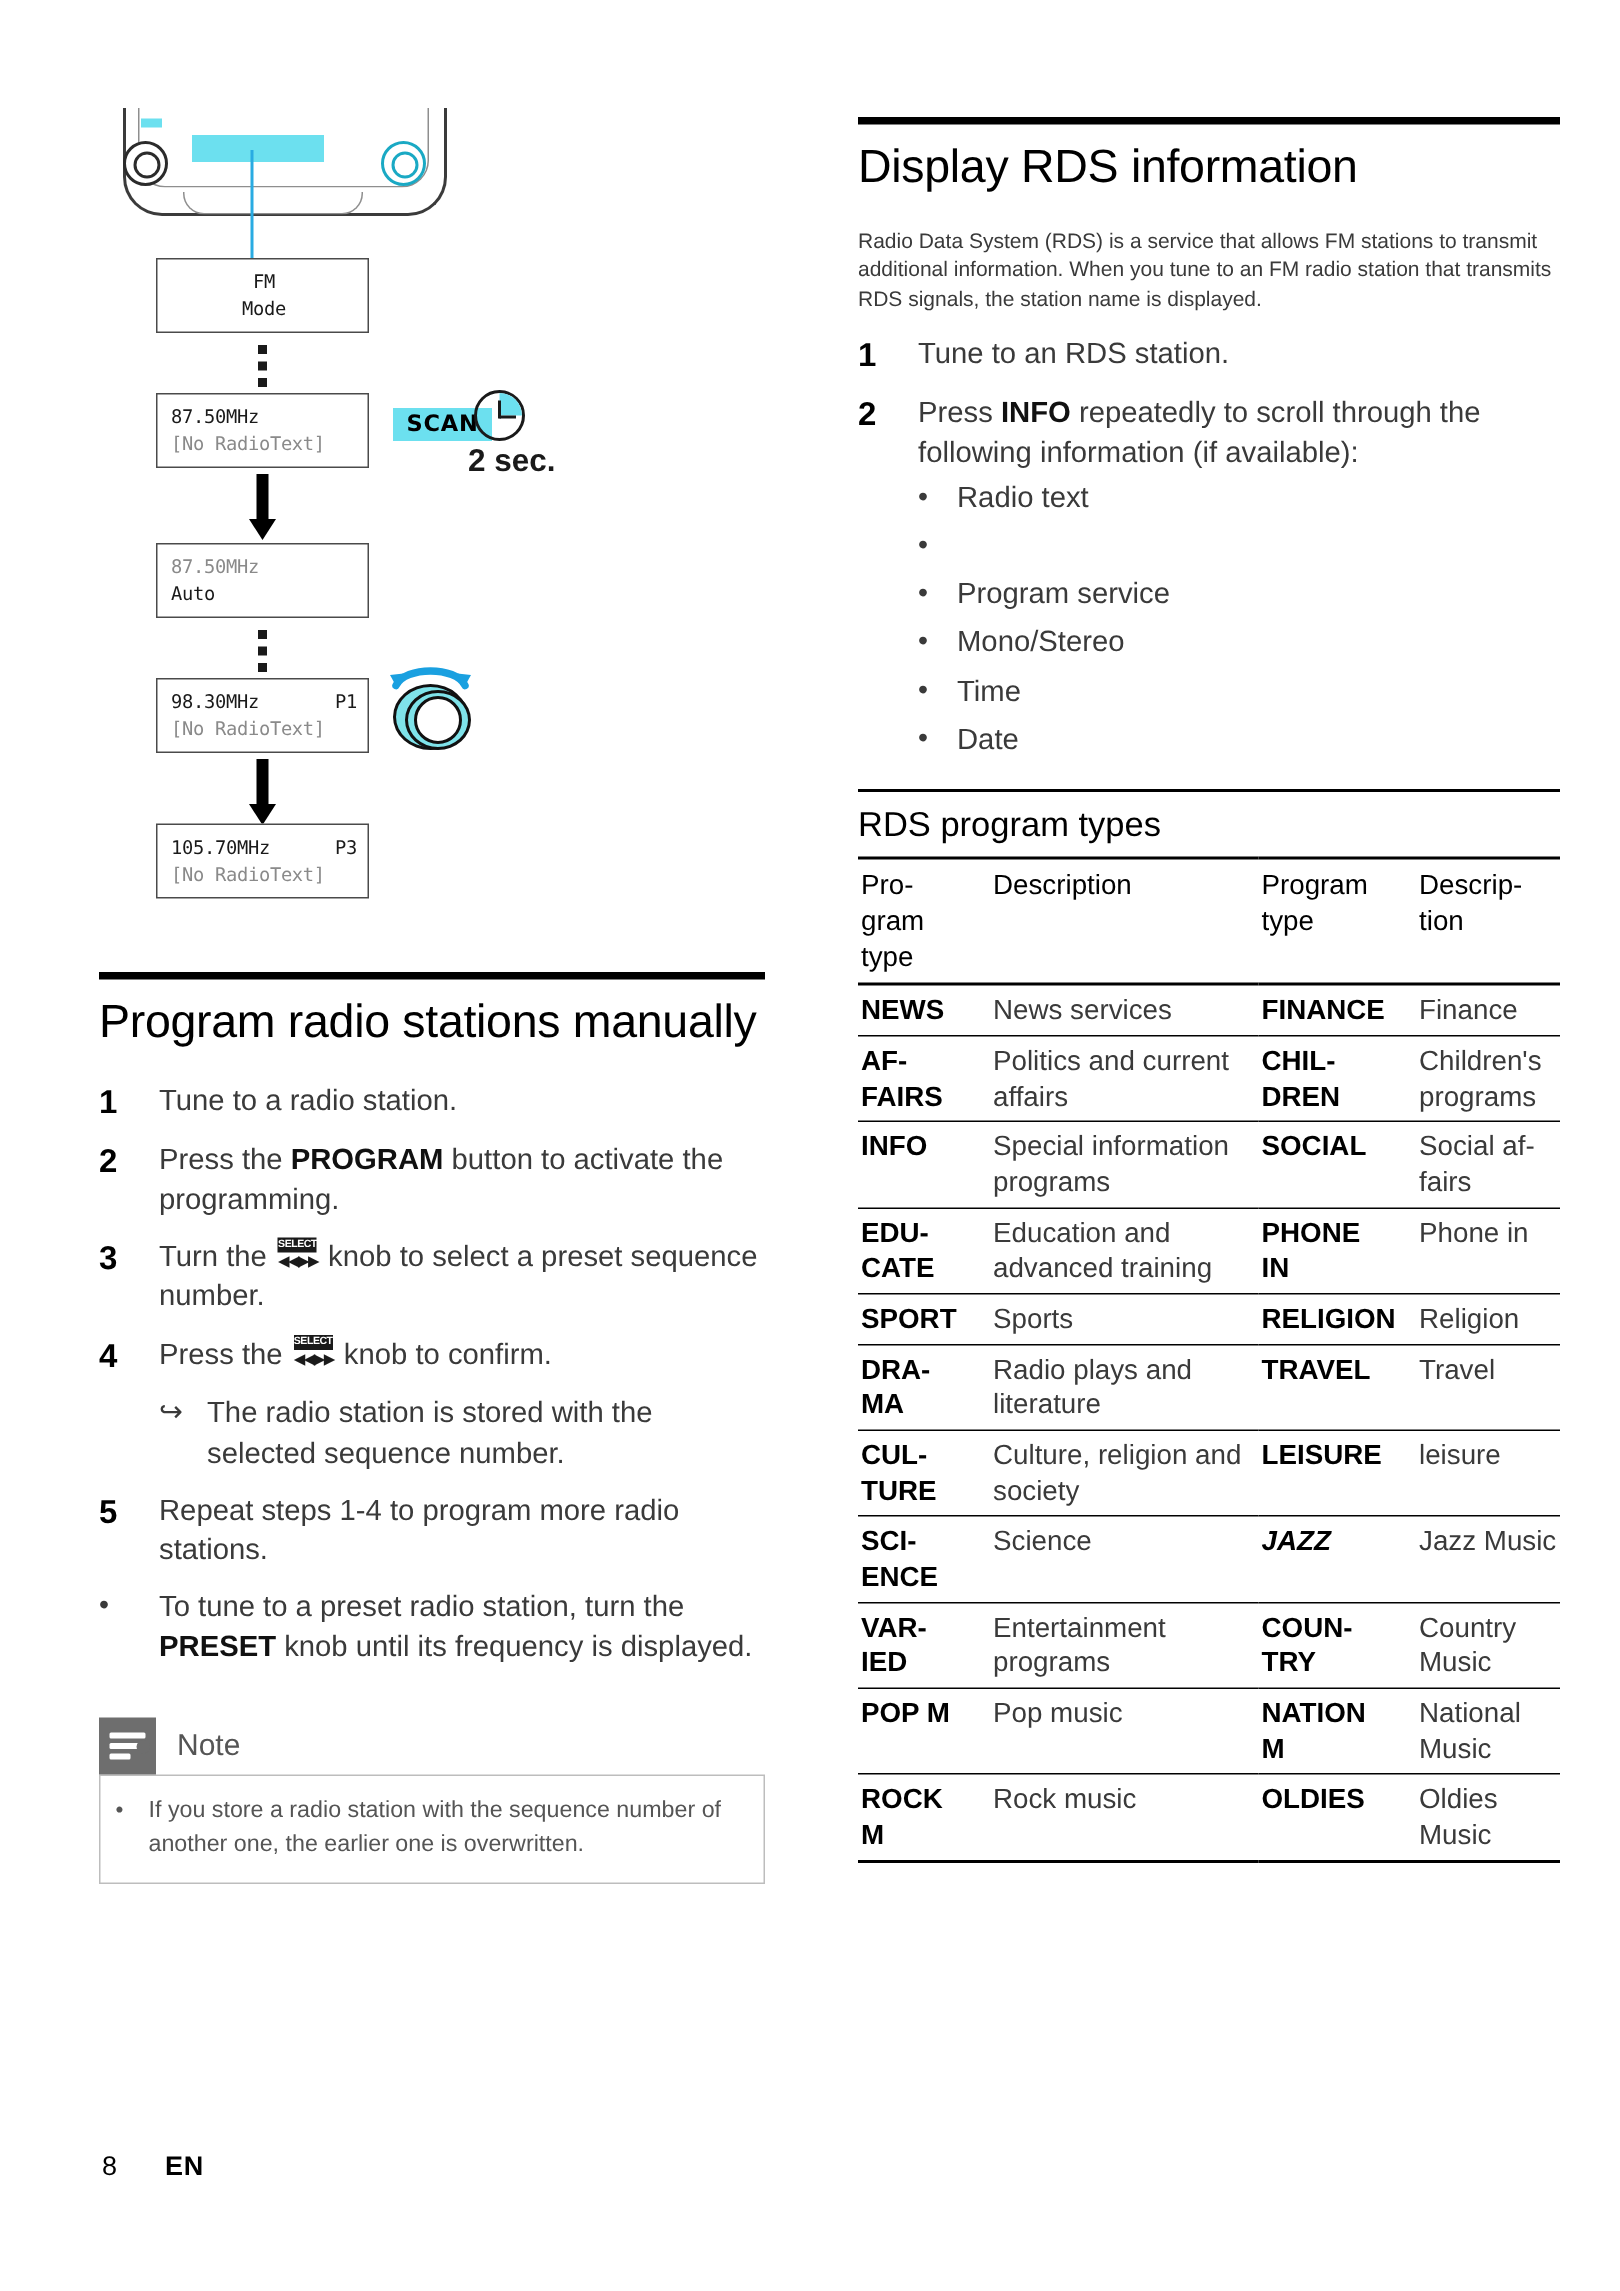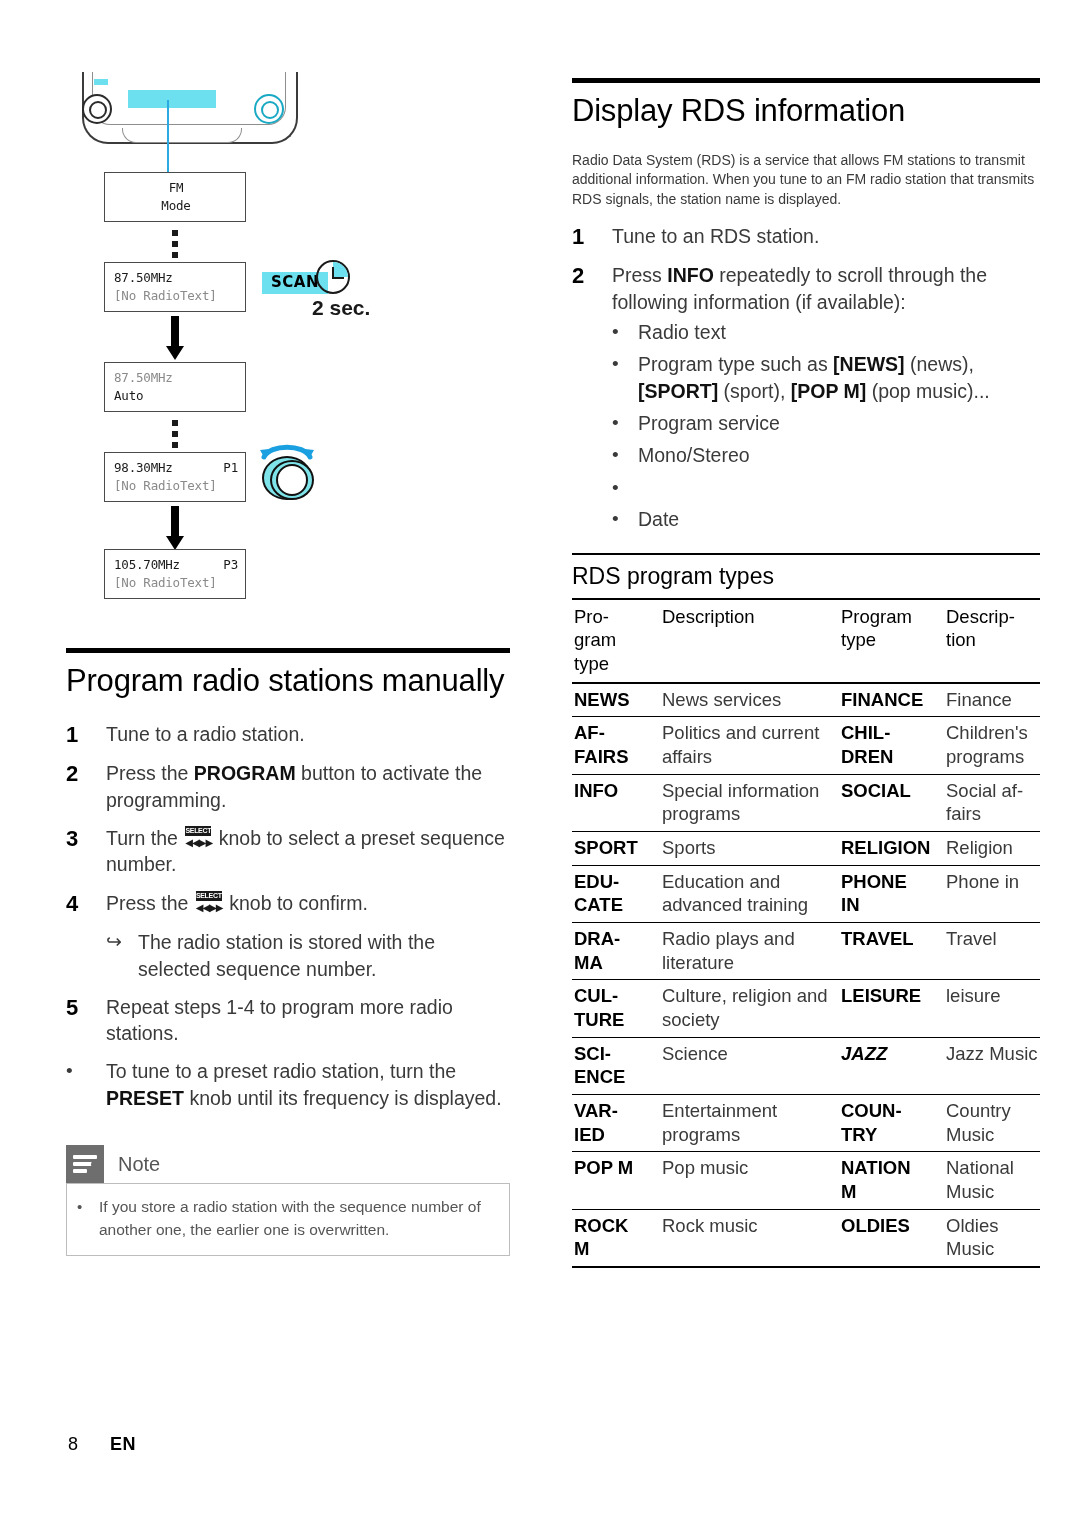--- a/index.html
+++ b/index.html
@@ -632,32 +632,32 @@
     </div>
   </div>
 
   <div id="rds-bullets">
       <div class="bullet">
         <div class="bullet-dot">•</div>
         <div class="bullet-text"><span>Radio text</span></div>
       </div>
       <div class="bullet">
         <div class="bullet-dot">•</div>
-        <div class="bullet-text"><span>Program type such as </span><b>[NEWS]</b><span> (news), </span><b>[SPORT]</b><span> (sport), </span><b>[POP M]</b><span> (pop music)...</span></div>
       </div>
       <div class="bullet">
         <div class="bullet-dot">•</div>
         <div class="bullet-text"><span>Program service</span></div>
       </div>
       <div class="bullet">
         <div class="bullet-dot">•</div>
         <div class="bullet-text"><span>Mono/Stereo</span></div>
       </div>
       <div class="bullet">
         <div class="bullet-dot">•</div>
+        <div class="bullet-text"><span>Time</span></div>
       </div>
       <div class="bullet">
         <div class="bullet-dot">•</div>
         <div class="bullet-text"><span>Date</span></div>
       </div>
     </div>
 
   <div style="margin-top:20px;">
     <div class="rule-thin"></div>
     <h2 class="sub-title">RDS program types</h2>
@@ -695,34 +695,34 @@
 DREN</td>
             <td class="desc" style="white-space: pre-line;">Children's programs</td>
           </tr>
           <tr>
             <td class="code" style="white-space: pre-line;">INFO</td>
             <td class="desc" style="white-space: pre-line;">Special information programs</td>
             <td class="code" style="white-space: pre-line;">SOCIAL</td>
             <td class="desc" style="white-space: pre-line;">Social af-fairs</td>
           </tr>
           <tr>
-            <td class="code" style="white-space: pre-line;">SPORT</td>
-            <td class="desc" style="white-space: pre-line;">Sports</td>
-            <td class="code" style="white-space: pre-line;">RELIGION</td>
-            <td class="desc" style="white-space: pre-line;">Religion</td>
-          </tr>
-          <tr>
             <td class="code" style="white-space: pre-line;">EDU-
 CATE</td>
             <td class="desc" style="white-space: pre-line;">Education and advanced training</td>
             <td class="code" style="white-space: pre-line;">PHONE
 IN</td>
             <td class="desc" style="white-space: pre-line;">Phone in</td>
           </tr>
           <tr>
+            <td class="code" style="white-space: pre-line;">SPORT</td>
+            <td class="desc" style="white-space: pre-line;">Sports</td>
+            <td class="code" style="white-space: pre-line;">RELIGION</td>
+            <td class="desc" style="white-space: pre-line;">Religion</td>
+          </tr>
+          <tr>
             <td class="code" style="white-space: pre-line;">DRA-
 MA</td>
             <td class="desc" style="white-space: pre-line;">Radio plays and literature</td>
             <td class="code" style="white-space: pre-line;">TRAVEL</td>
             <td class="desc" style="white-space: pre-line;">Travel</td>
           </tr>
           <tr>
             <td class="code" style="white-space: pre-line;">CUL-
 TURE</td>
             <td class="desc" style="white-space: pre-line;">Culture, religion and society</td>

